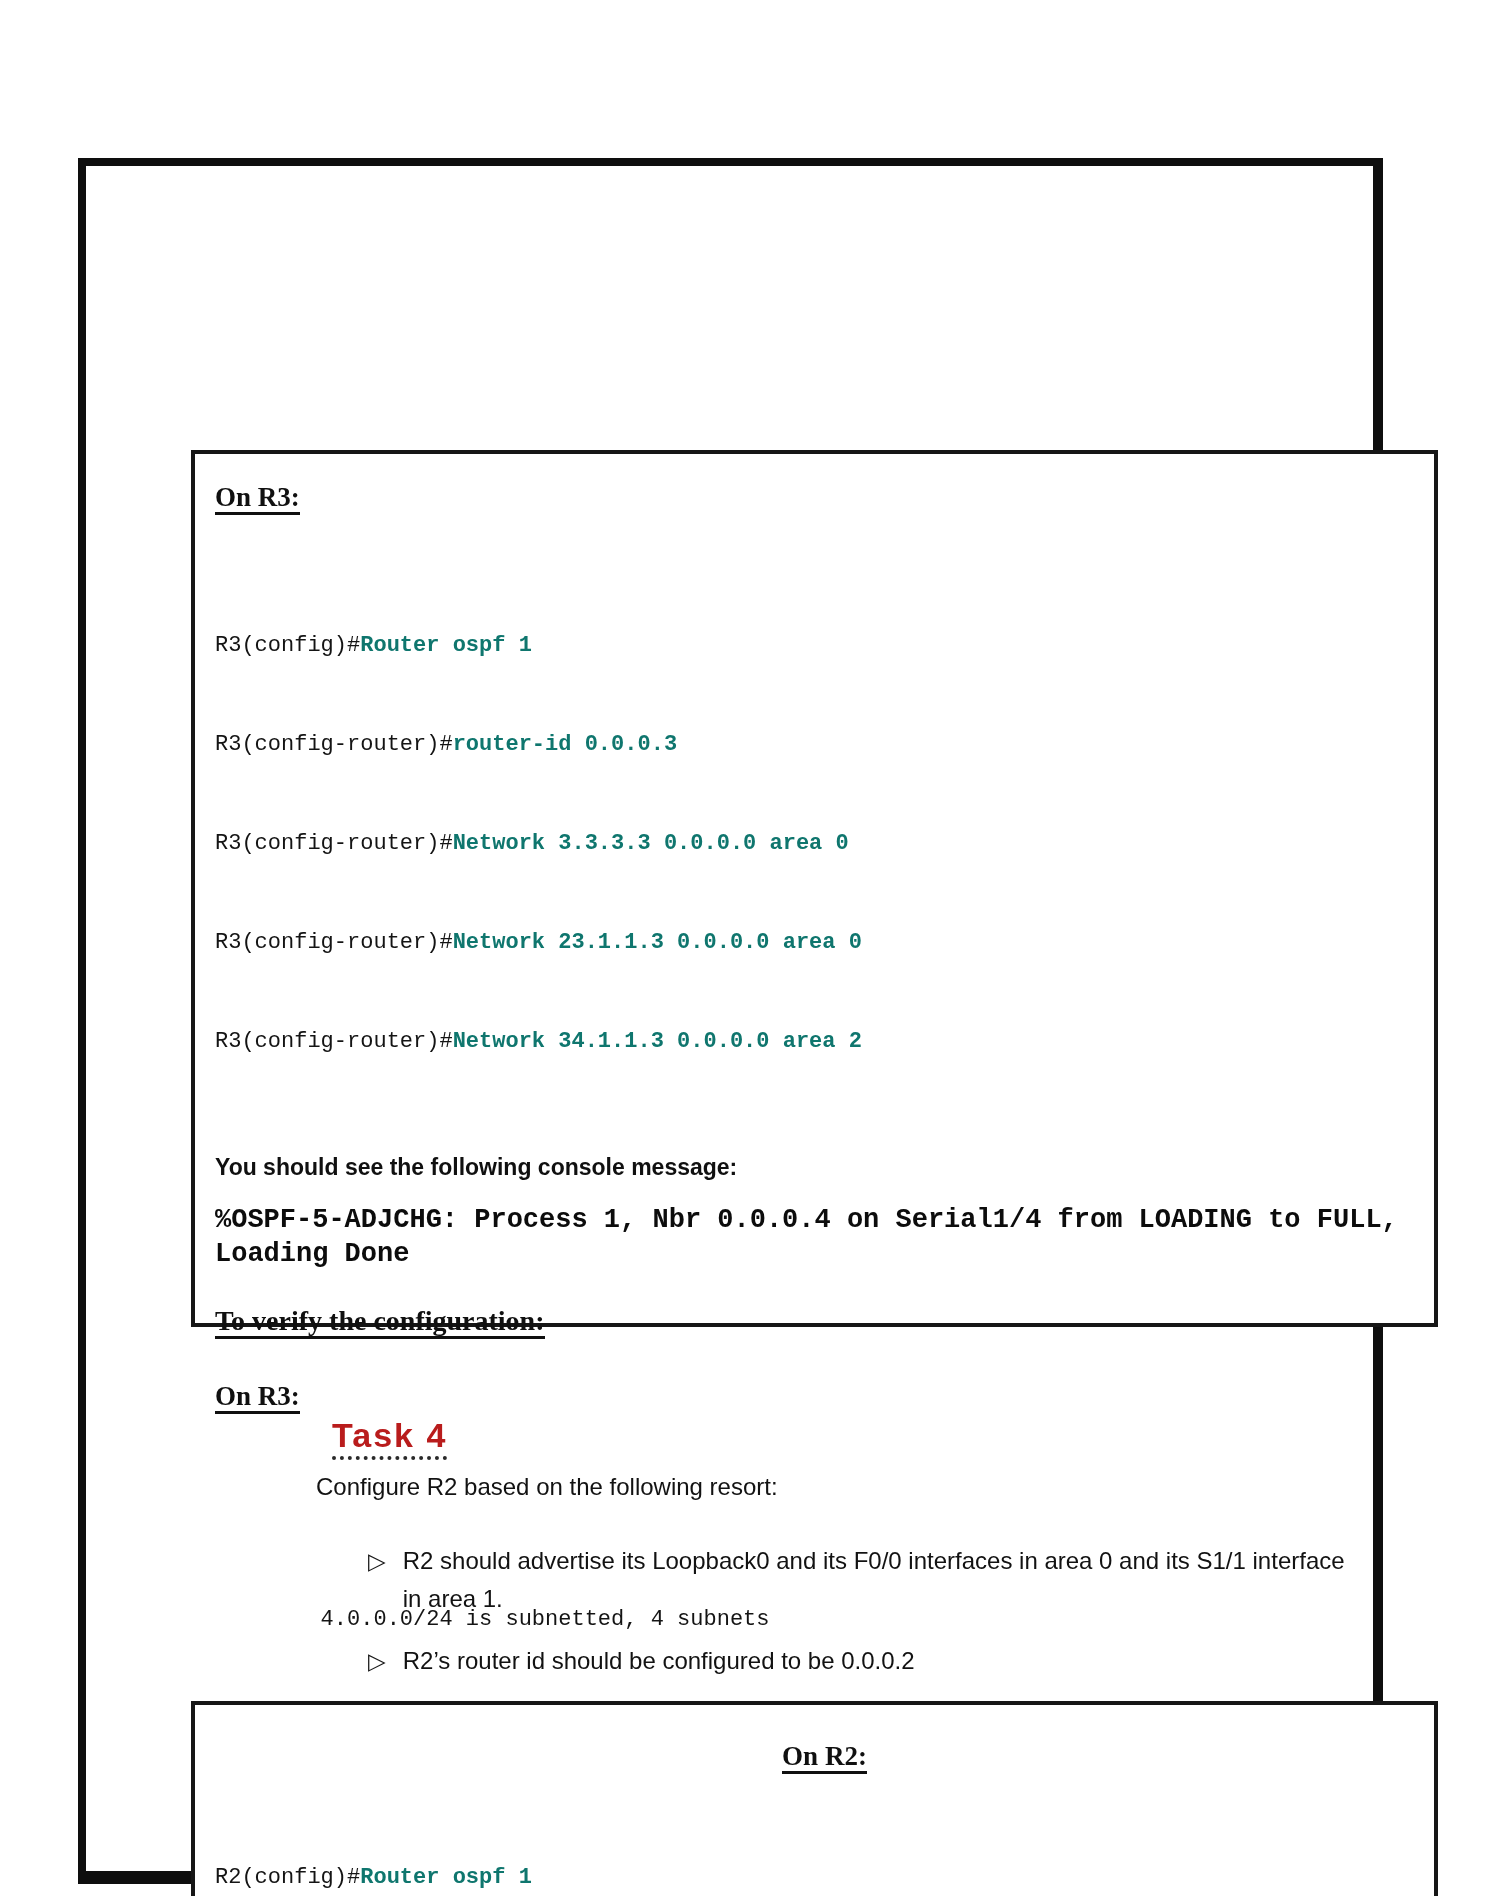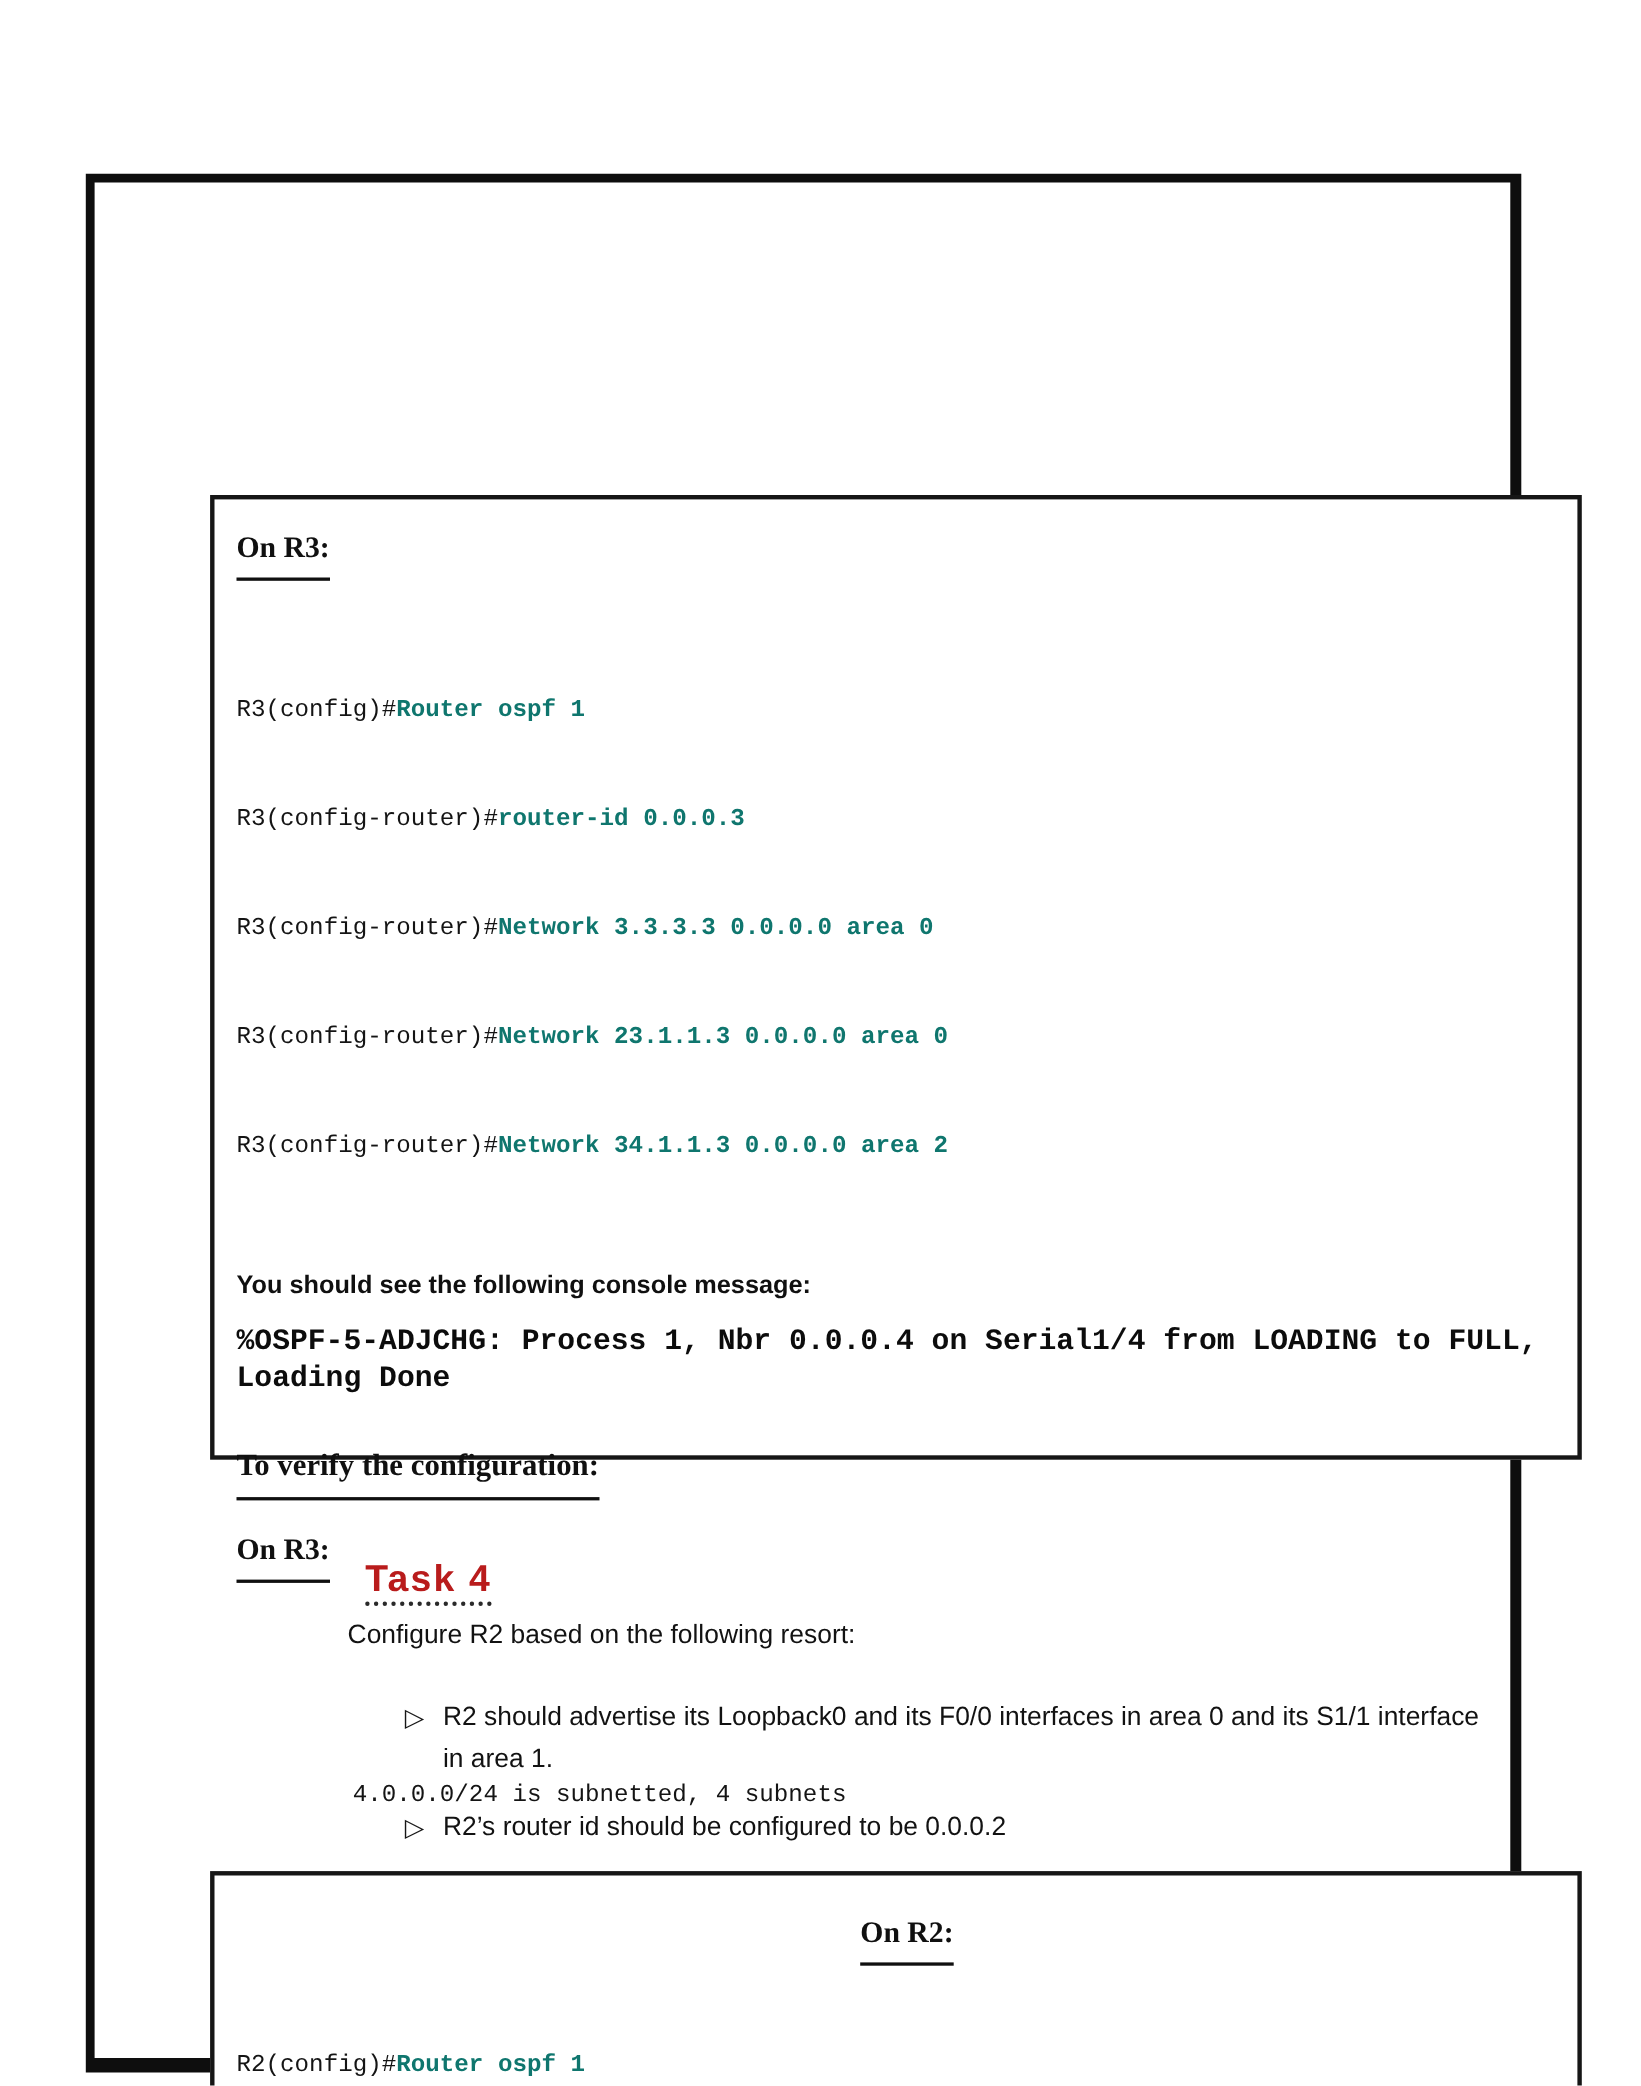--- a/index.html
+++ b/index.html
@@ -45,24 +45,24 @@
   h2.doc-heading {
     font-family: "Liberation Serif", serif;
     font-weight: bold;
     font-size: 27px;
     line-height: 31px;
     margin: 0;
     color: #101010;
   }
   h2.doc-heading > span {
     border-bottom: 3px solid #101010;
-    padding-bottom: 13px;
+    padding-bottom: 0;
   }
   .box-r3 .h-onr3-1 { margin: 28px 0 0 20px; }
-  .box-r3 .h-verify { margin: 46px 0 0 20px; font-size: 28px; line-height: 32px; }
+  .box-r3 .h-verify { margin: 34px 0 0 20px; font-size: 28px; line-height: 32px; }
   .box-r3 .h-onr3-2 { margin: 44px 0 0 20px; }
   .box-r2 .h-onr2   { margin: 36px 0 0 20px; text-align: center; }
 
   .mono {
     font-family: "Liberation Mono", "DejaVu Sans Mono", monospace;
     font-size: 22px;
     line-height: 33px;
     color: #141414;
     white-space: pre;
   }

